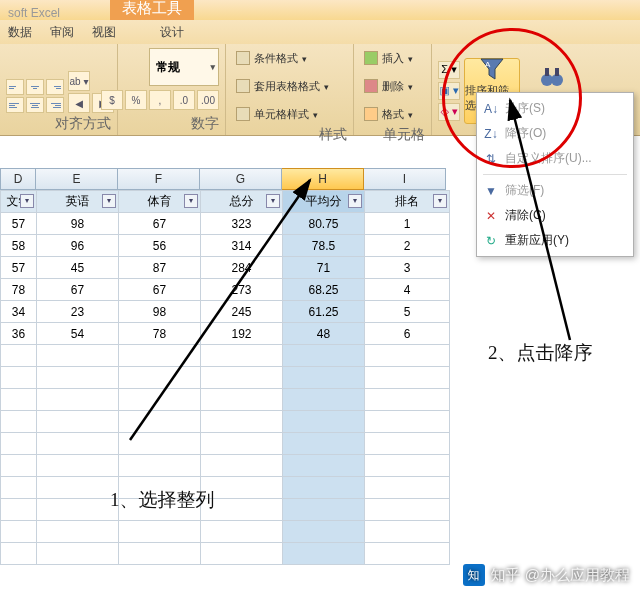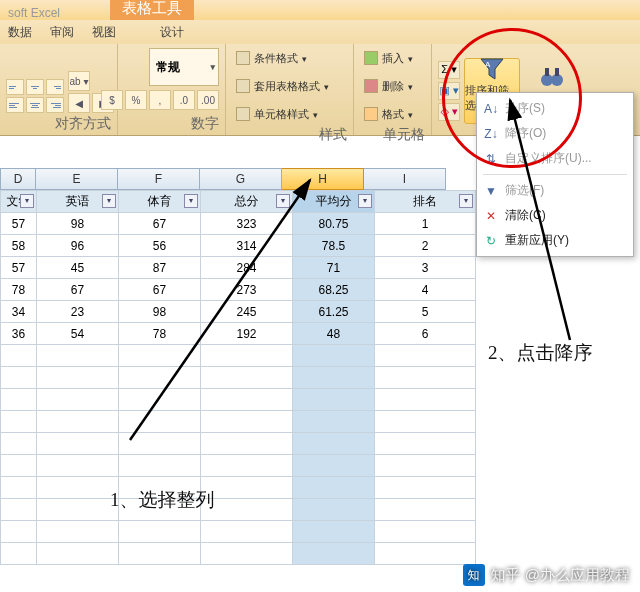--- a/index.html
+++ b/index.html
@@ -55,21 +55,21 @@
   .col-headers .ch.selected { background: linear-gradient(#ffe9a0, #ffc850); border-color:#d09020; }
   .ch.cD { width:36px; border-left:1px solid #9bb0c4; }
   .ch.cE { width:82px; } .ch.cF { width:82px; } .ch.cG { width:82px; } .ch.cH { width:82px; } .ch.cI { width:82px; }
   
   table.grid { border-collapse: collapse; }
   table.grid td { border:1px solid #c8d2dc; height:22px; text-align:center; font-size:12px; background:#fff; }
   
   .hdr-row td { background:#dbe8f2 !important; font-weight:normal; position:relative; }
   .filter-arrow { position:absolute; right:2px; top:3px; width:14px; height:14px; border:1px solid #88a; background:#f0f4f8; font-size:8px; line-height:12px; color:#446; }
   
-  td.wD { width:36px; } td.wE { width:82px; } td.wF { width:82px; } td.wG { width:92px; } td.wH { width:82px; } td.wI { width:101px; }
+  td.wD { width:36px; } td.wE { width:82px; } td.wF { width:82px; } td.wG { width:82px; } td.wH { width:82px; } td.wI { width:85px; }
   td.selcol { background:#cce0f0 !important; }
   .hdr-row td.selcol { background:#b8d4ea !important; }
   
   .blank-rows td { border:1px solid #d4d9de; background:#fff; }
   .blank-rows td.selcol { background:#cce0f0; }
   
   
   .annotation { position:absolute; font-size:19px; color:#111; font-family:"SimSun"; z-index:20; }
   .red-circle { position:absolute; border:3px solid #d00; border-radius:50%; width:140px; height:140px; z-index:15; }
   

